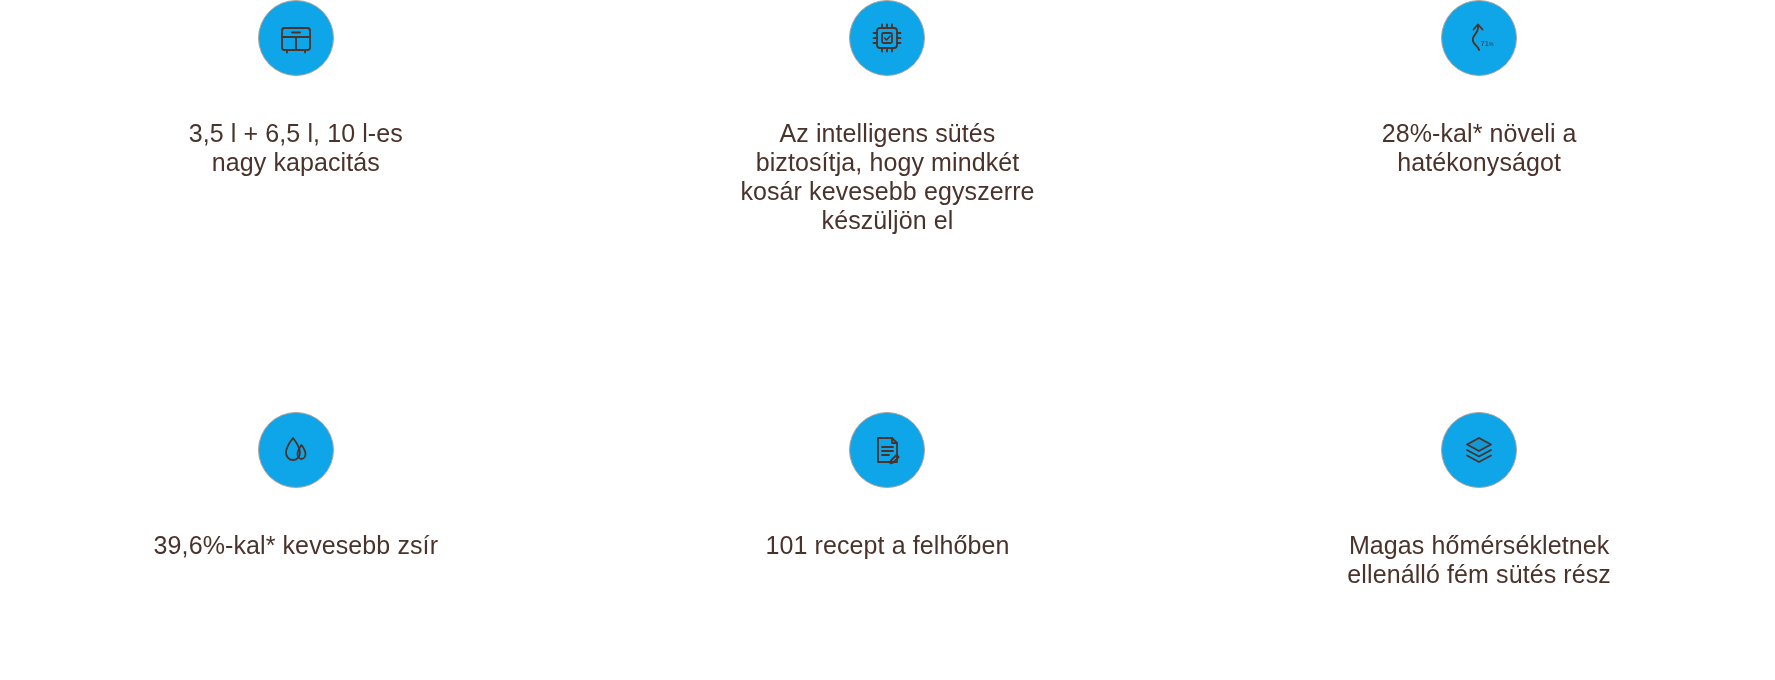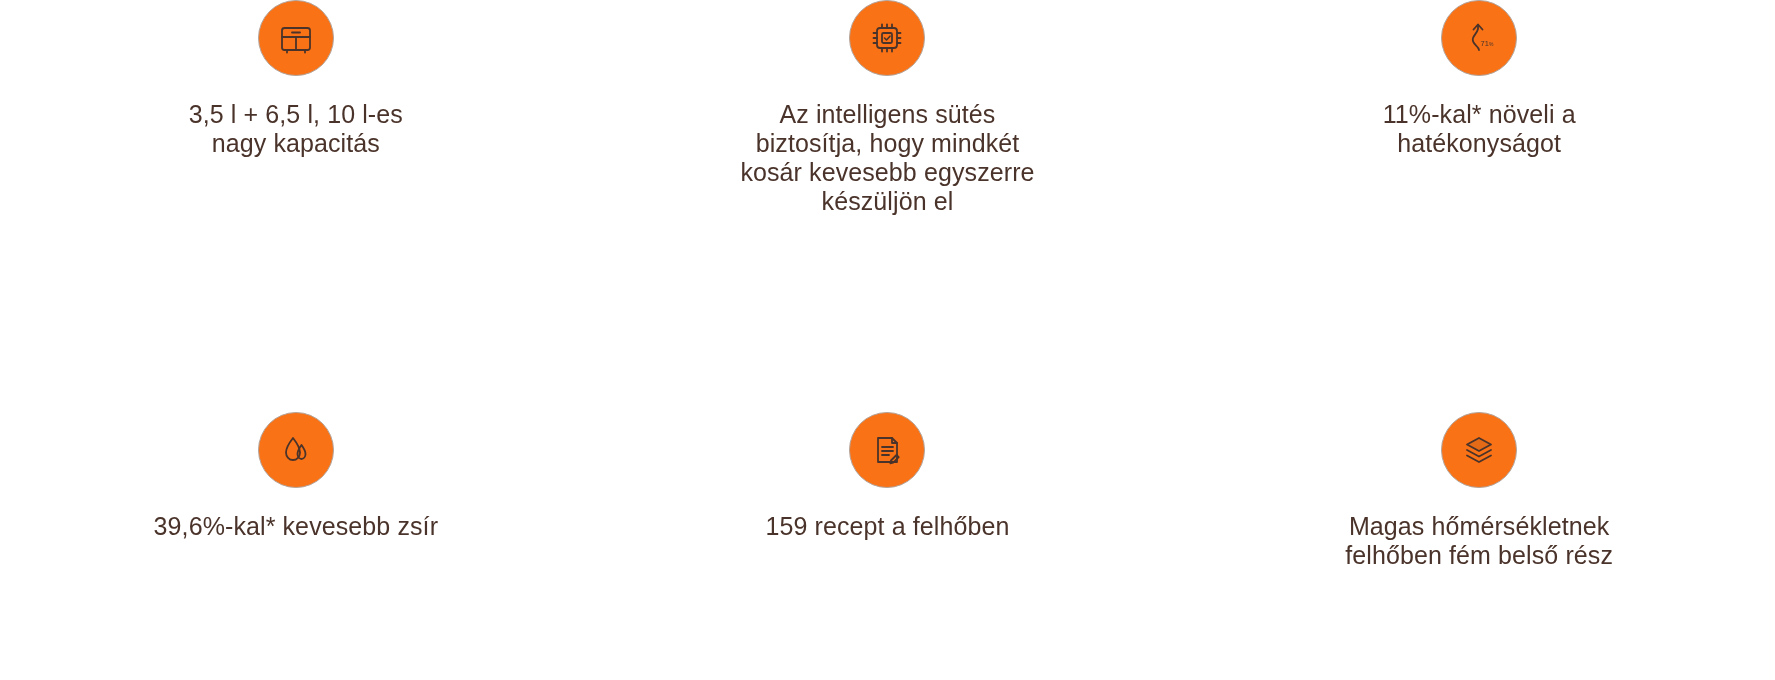--- a/index.html
+++ b/index.html
@@ -32,27 +32,27 @@
     text-align: center;
   }
   .icon-circle {
     width: 76px;
     height: 76px;
     border-radius: 50%;
     border: 1.6px solid #b3a49c;
     display: flex;
     align-items: center;
     justify-content: center;
-    background: #f97316;
+    background: #0ea5e9;
   }
   .icon-circle svg {
     display: block;
   }
   .feature-text {
-    margin-top: 24px;
+    margin-top: 43px;
     font-size: 25px;
     line-height: 1.16;
     color: #4a332a;
     max-width: 330px;
     white-space: pre-line;
     letter-spacing: 0.1px;
   }
 </style>
 </head>
 <body>
@@ -102,21 +102,21 @@
 
   <div class="feature-cell row-1-cell">
     <div class="icon-circle">
       <svg width="44" height="44" viewBox="0 0 44 44" fill="none" stroke="#4a332a" stroke-width="1.8" stroke-linecap="round" stroke-linejoin="round">
         <path d="M22 34 C22 30, 14 28, 16 22 C17 19, 20 17, 21 13 L21 9"></path>
         <polyline points="16.5,13.5 21,8.5 25.5,13.5"></polyline>
         <text x="23.5" y="30" font-family="Liberation Sans, sans-serif" font-size="7.5" fill="#4a332a" stroke="none">71</text>
         <text x="32" y="30" font-family="Liberation Sans, sans-serif" font-size="5" fill="#4a332a" stroke="none">%</text>
       </svg>
     </div>
-    <div class="feature-text">11%-kal* növeli a
+    <div class="feature-text">28%-kal* növeli a
 hatékonyságot</div>
   </div>
 
   <div class="feature-cell row-2-cell" style="padding-top:72px">
     <div class="icon-circle">
       <svg width="44" height="44" viewBox="0 0 44 44" fill="none" stroke="#4a332a" stroke-width="1.8" stroke-linecap="round" stroke-linejoin="round">
         <path d="M19 10 C19 10, 12 19, 12 24.5 C12 28.6, 15.1 32, 19 32 C22.9 32, 26 28.6, 26 24.5 C26 19, 19 10, 19 10 Z"></path>
         <path d="M27.5 17 C27.5 17, 23.5 22.5, 23.5 26 C23.5 28.8, 25.3 31, 27.5 31 C29.7 31, 31.5 28.8, 31.5 26 C31.5 22.5, 27.5 17, 27.5 17 Z"></path>
       </svg>
     </div>
@@ -127,28 +127,28 @@
     <div class="icon-circle">
       <svg width="44" height="44" viewBox="0 0 44 44" fill="none" stroke="#4a332a" stroke-width="1.8" stroke-linecap="round" stroke-linejoin="round">
         <path d="M13 10 h14 l5 5 v19 h-19 z"></path>
         <polyline points="27,10 27,15 32,15"></polyline>
         <line x1="17" y1="19" x2="28" y2="19"></line>
         <line x1="17" y1="23" x2="28" y2="23"></line>
         <line x1="17" y1="27" x2="24" y2="27"></line>
         <path d="M26 32.5 l5.5 -5.5 2.2 2.2 -5.5 5.5 -2.8 0.6 z"></path>
       </svg>
     </div>
-    <div class="feature-text">159 recept a felhőben</div>
+    <div class="feature-text">101 recept a felhőben</div>
   </div>
 
   <div class="feature-cell row-2-cell" style="padding-top:72px">
     <div class="icon-circle">
       <svg width="44" height="44" viewBox="0 0 44 44" fill="none" stroke="#4a332a" stroke-width="1.8" stroke-linecap="round" stroke-linejoin="round">
         <path d="M22 10 L34 16.5 L22 23 L10 16.5 Z" fill="#4a332a" fill-opacity="0.12"></path>
         <path d="M10 22 L22 28.5 L34 22"></path>
         <path d="M10 27.5 L22 34 L34 27.5"></path>
       </svg>
     </div>
     <div class="feature-text">Magas hőmérsékletnek
-felhőben fém belső rész</div>
+ellenálló fém sütés rész</div>
   </div>
 
 </div>
 
 </body></html>

